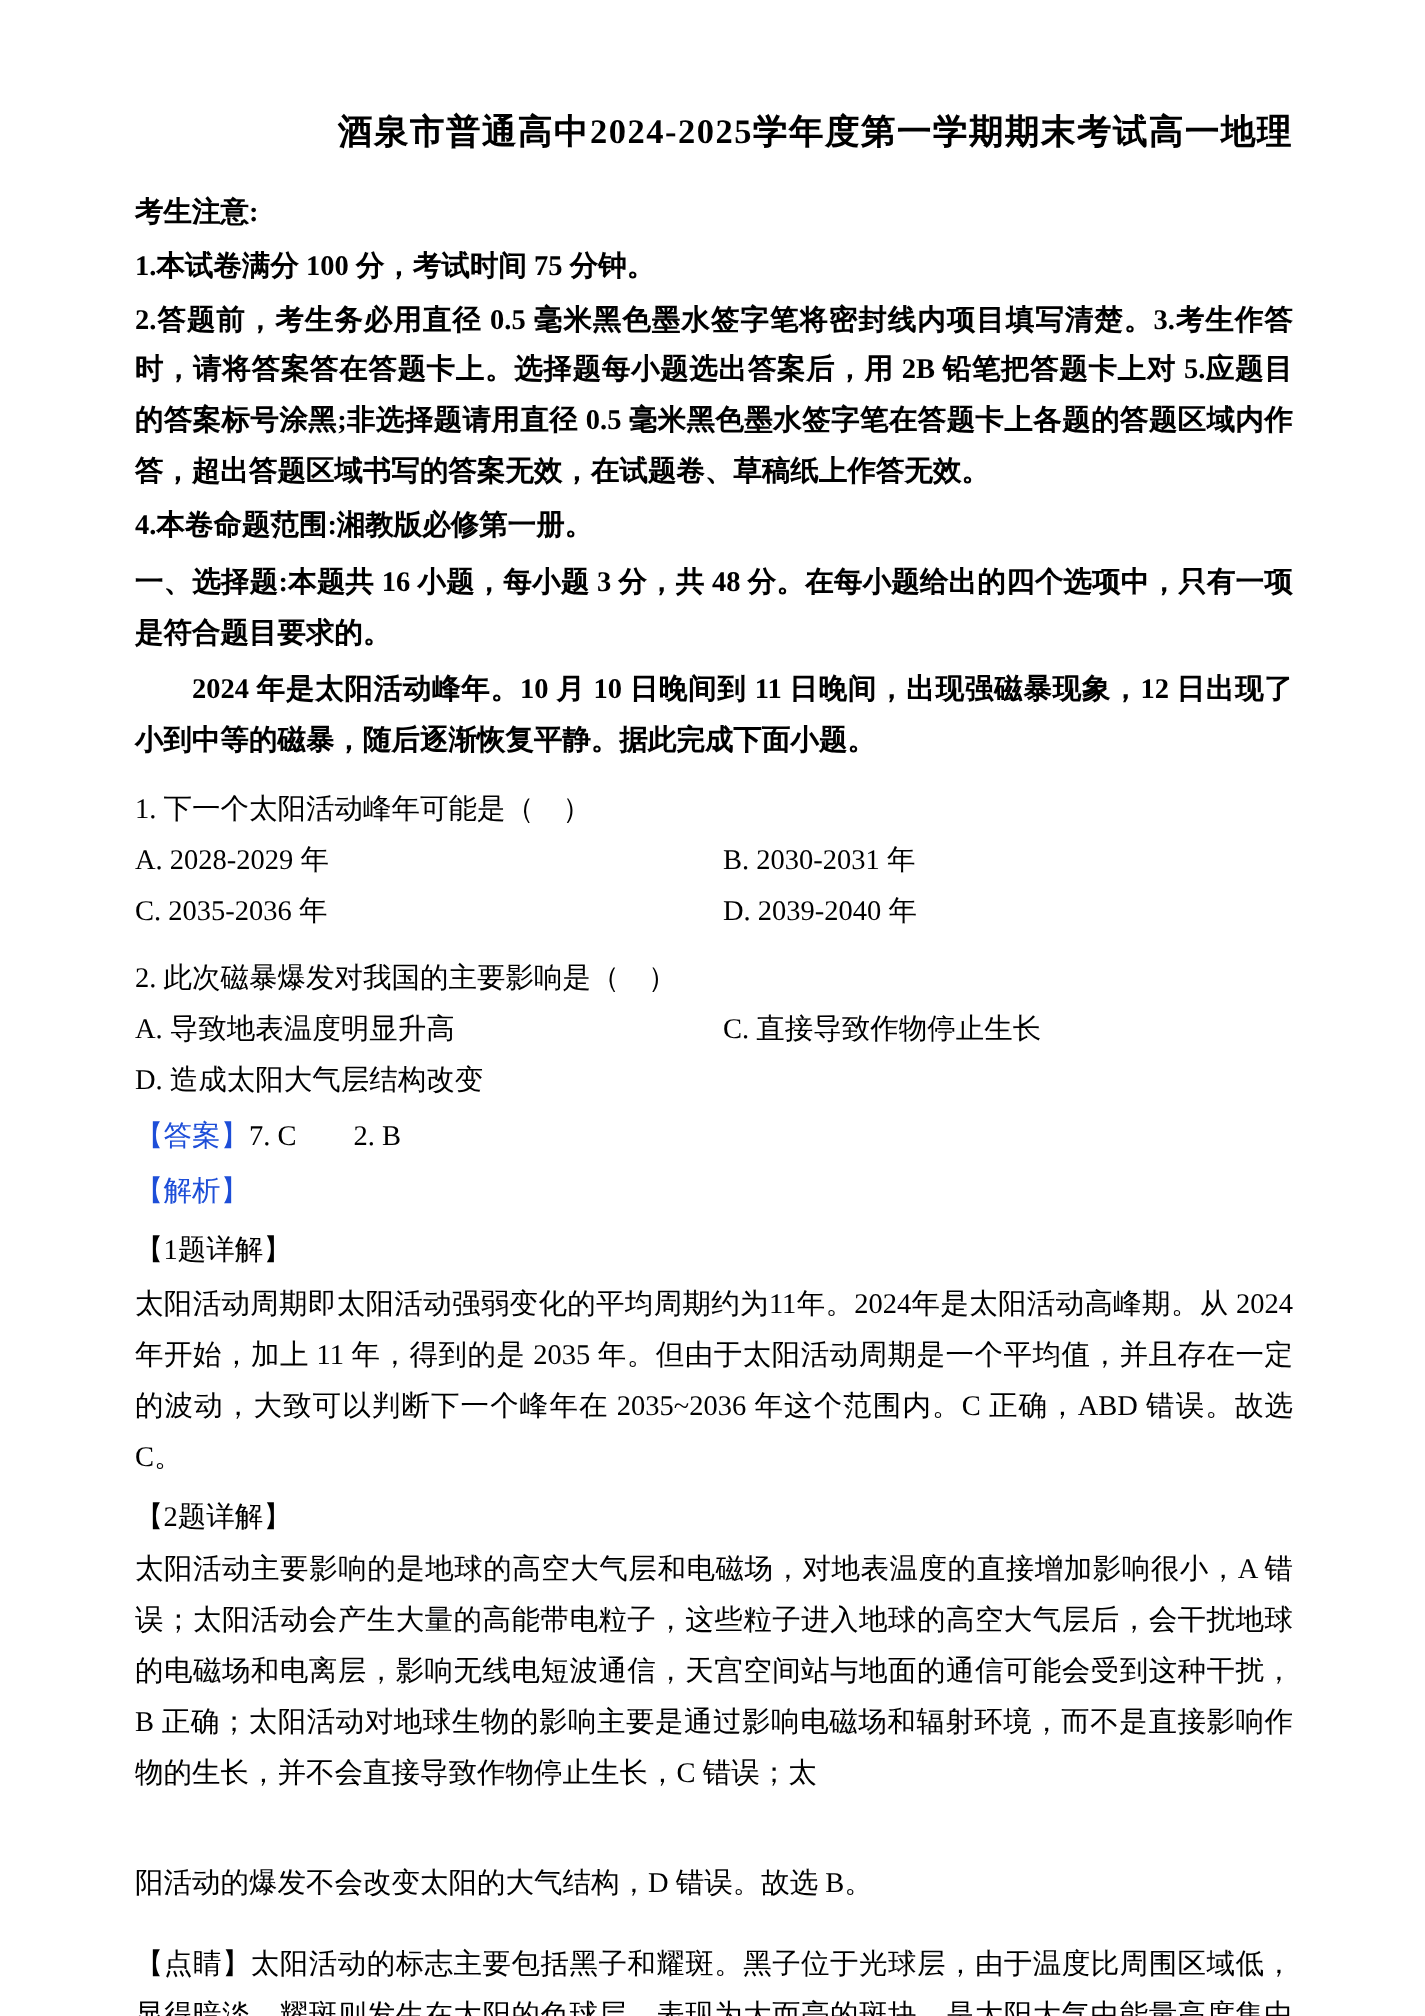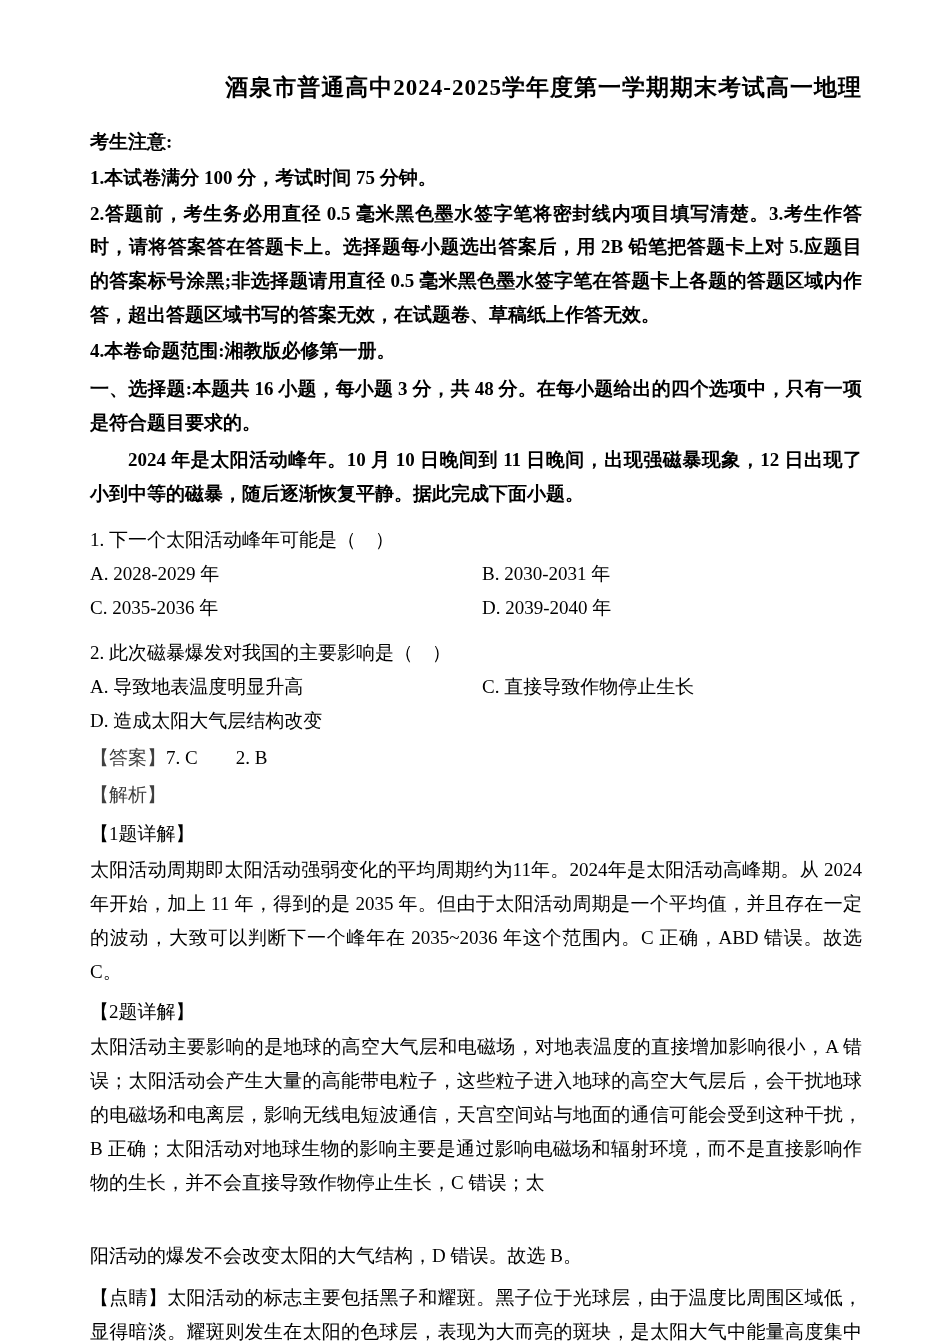--- a/index.html
+++ b/index.html
@@ -37,25 +37,25 @@
     margin-bottom: 4px;
   }
   .question-stem { margin-top: 12px; }
   .options-2col {
     display: grid;
     grid-template-columns: 1fr 1fr;
     column-gap: 12px;
   }
   .option { font-size: 19px; line-height: 1.78; }
   .answer-line { margin-top: 3px; }
-  .accent { color: #404040; }
+  .accent { color: #1d4ed8; }
   .analysis-label { margin-top: 3px; font-family: Liberation Serif, serif; }
   .detail-heading { margin-top: 6px; margin-bottom: 2px; }
   .detail-text { margin-bottom: 4px; }
-  .detail-continue { margin-top: 40px; margin-bottom: 8px; }
+  .detail-continue { margin-top: 40px; margin-bottom: 20px; }
   .tip-text { margin-top: 6px; margin-bottom: 4px; }
 </style>
 </head>
 <body>
 
 <div class="page">
 
   <h1 class="exam-title">酒泉市普通高中2024-2025学年度第一学期期末考试高一地理</h1>
 
   <p class="notice-heading">考生注意:</p>

